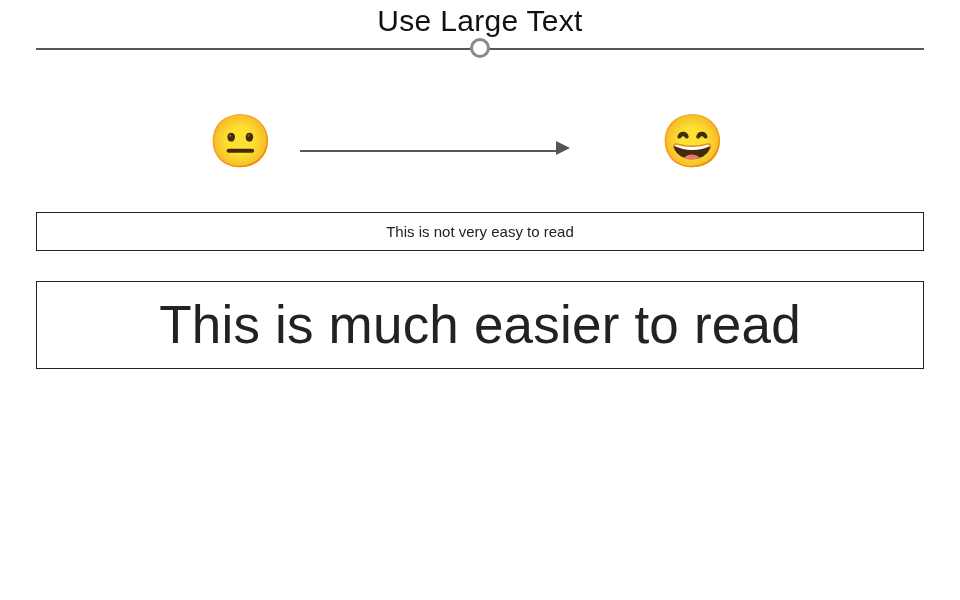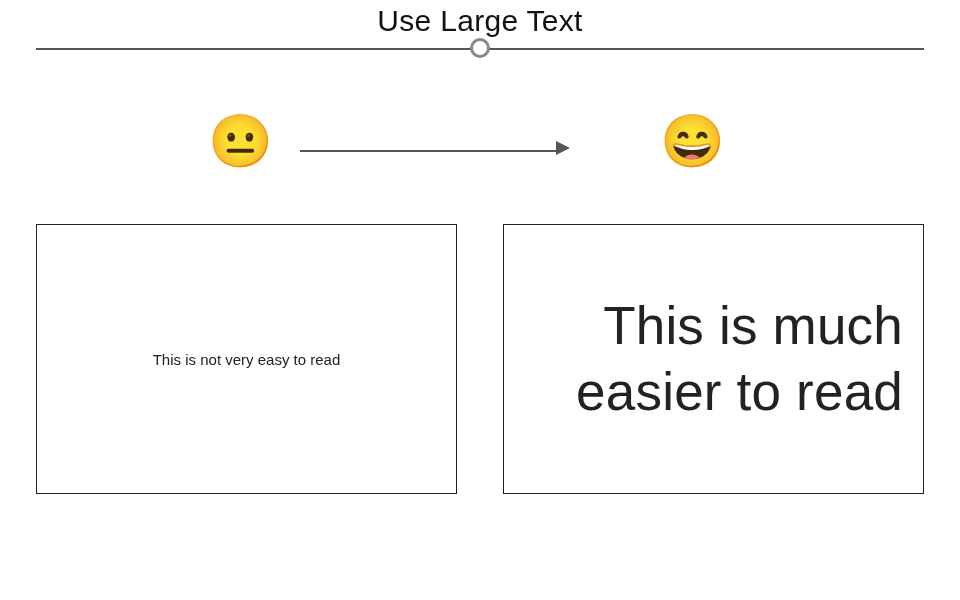--- a/index.html
+++ b/index.html
@@ -80,25 +80,26 @@
       right: 0;
       top: 0;
       width: 0;
       height: 0;
       border-left: 14px solid #555;
       border-top: 7px solid transparent;
       border-bottom: 7px solid transparent;
     }
     .panels {
       position: absolute;
-      top: 224px;
+      top: 212px;
       left: 36px;
       right: 36px;
       display: flex;
-      gap: 46px;
+      gap: 30px;
+      flex-direction: column;
     }
     .panel {
       flex: 1;
       height: 270px;
       border: 1px solid #222;
       display: flex;
       align-items: center;
       justify-content: center;
       text-align: center;
       padding: 10px 20px;

